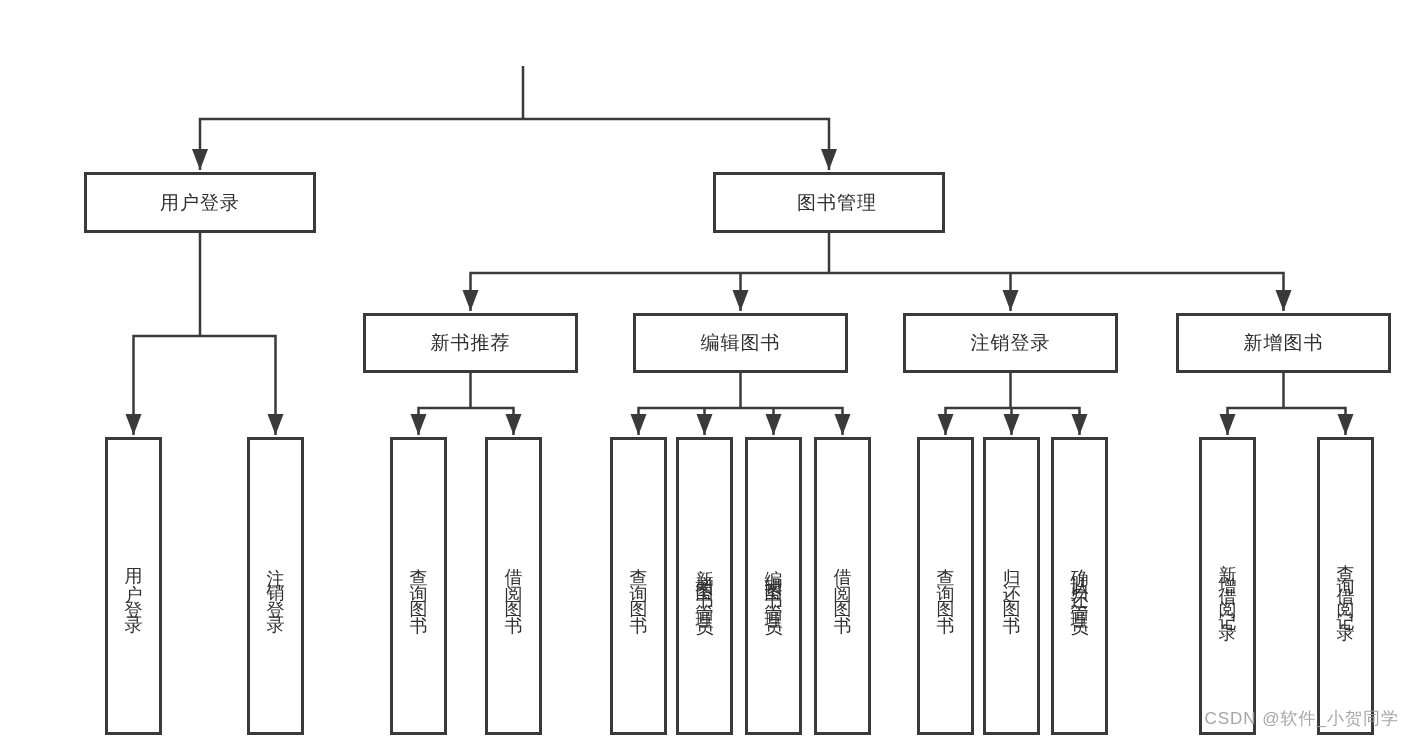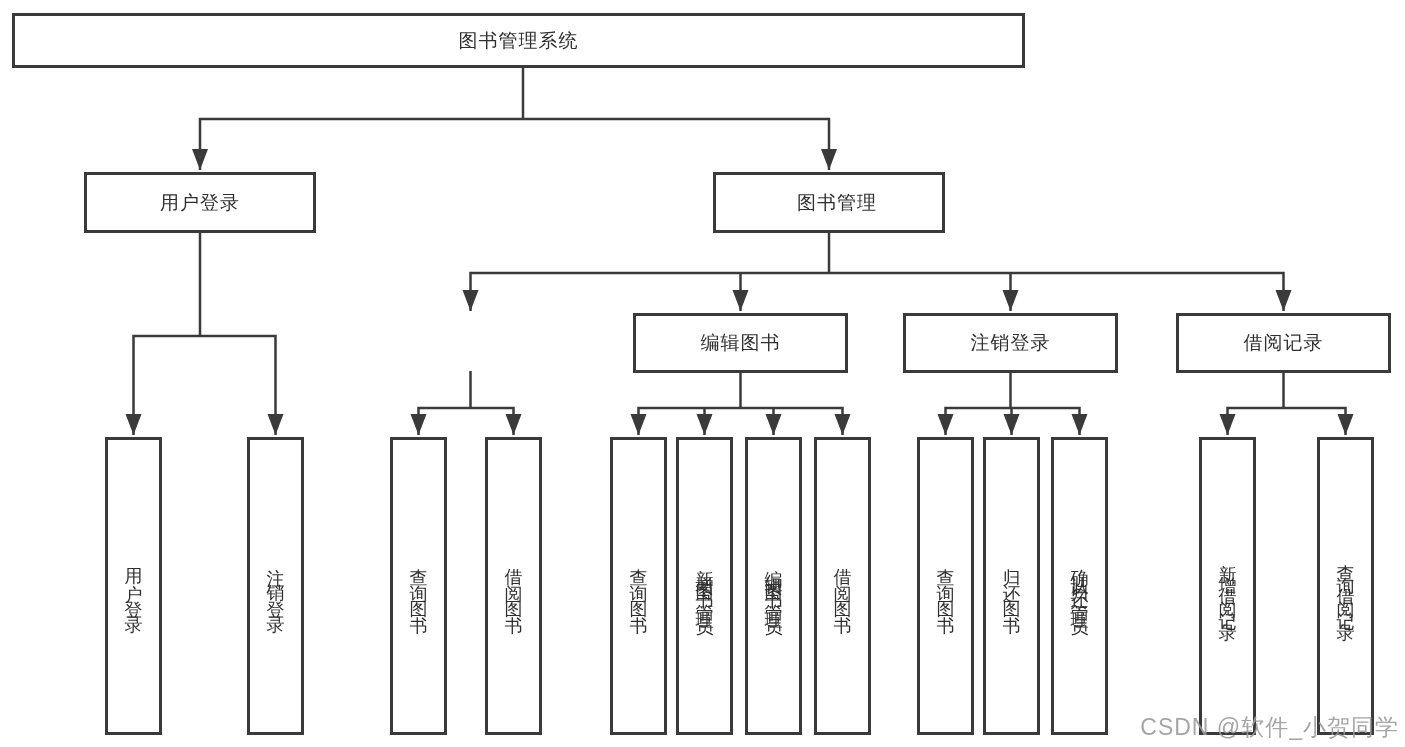--- a/index.html
+++ b/index.html
@@ -74,22 +74,22 @@
   #l-borrow2      { left: 814px; }
   #l-query3       { left: 917px; }
   #l-return       { left: 983px; }
   #l-confirm      { left: 1051px; }
   #l-add-record   { left: 1199px; }
   #l-query-record { left: 1317px; }
 
   #watermark {
     position: absolute;
     right: 6px;
-    bottom: 4px;
-    font-size: 23px;
+    bottom: 17px;
+    font-size: 17px;
     color: rgba(155, 155, 155, 0.9);
     letter-spacing: 1px;
     pointer-events: none;
   }
 </style>
 </head>
 <body>
 
 <div id="canvas">
 
@@ -122,39 +122,39 @@
 
       <path d="M1010.5 371 V409"></path>
       <path d="M945.5 435 V408 H1079.5 V435" marker-start="url(#arw)" marker-end="url(#arw)"></path>
       <path d="M1011.5 408 V435" marker-end="url(#arw)"></path>
 
       <path d="M1283.5 371 V409"></path>
       <path d="M1227.5 435 V408 H1345.5 V435" marker-start="url(#arw)" marker-end="url(#arw)"></path>
     </g>
   </svg>
 
-  <div class="node" id="root-box">
-    <span>图书管理系统</span>
-  </div>
 
   <div class="node" id="n-userlogin">
     <span>用户登录</span>
   </div>
   <div class="node" id="n-bookmgmt">
     <span>图书管理</span>
   </div>
 
+  <div class="node l3" id="n-newbook">
+    <span>新书推荐</span>
+  </div>
   <div class="node l3" id="n-borrow">
     <span>编辑图书</span>
   </div>
   <div class="node l3" id="n-current">
     <span>注销登录</span>
   </div>
   <div class="node l3" id="n-records">
-    <span>借阅记录</span>
+    <span>新增图书</span>
   </div>
 
   <div class="leaf" id="l-user-login">
     <span class="vtext ls-wide">用户登录</span>
   </div>
   <div class="leaf" id="l-logout">
     <span class="vtext ls-wide">注销登录</span>
   </div>
 
   <div class="leaf" id="l-query1">

